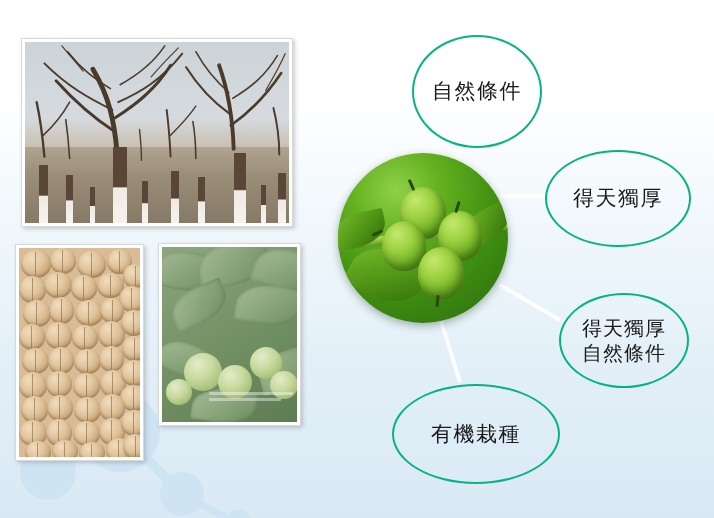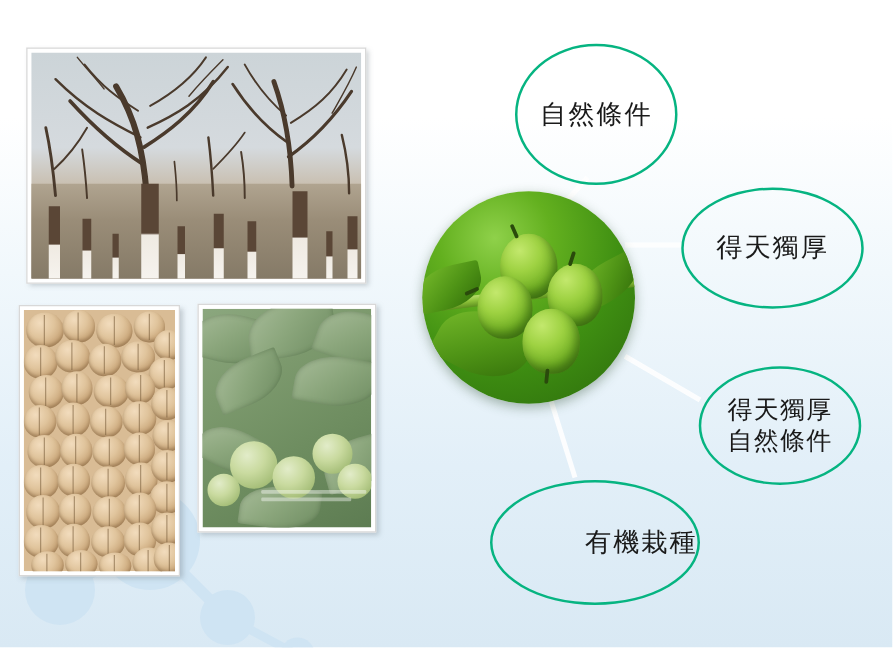--- a/index.html
+++ b/index.html
@@ -205,21 +205,21 @@
     line-height: 1.25;
     letter-spacing: 1.5px;
     text-align: center;
     white-space: pre-line;
     font-weight: 400;
   }
 
   #ring-1 { left: 412px; top: 35px;  width: 130px; height: 113px; }
   #ring-2 { left: 545px; top: 150px; width: 146px; height: 97px;  }
   #ring-3 { left: 559px; top: 293px; width: 130px; height: 95px;  }
-  #ring-4 { left: 392px; top: 384px; width: 168px; height: 100px; justify-content: flex-end; }
+  #ring-4 { left: 392px; top: 384px; width: 168px; height: 100px; }
 
   #ring-3 .ring-label { font-size: 20px; letter-spacing: 1px; }
 </style>
 </head>
 <body>
 
 <div id="slide">
 
   <svg class="molecule" viewBox="0 0 300 160">
     <line x1="78" y1="78" x2="150" y2="38" stroke="#cfe4f3" stroke-width="9"></line>

